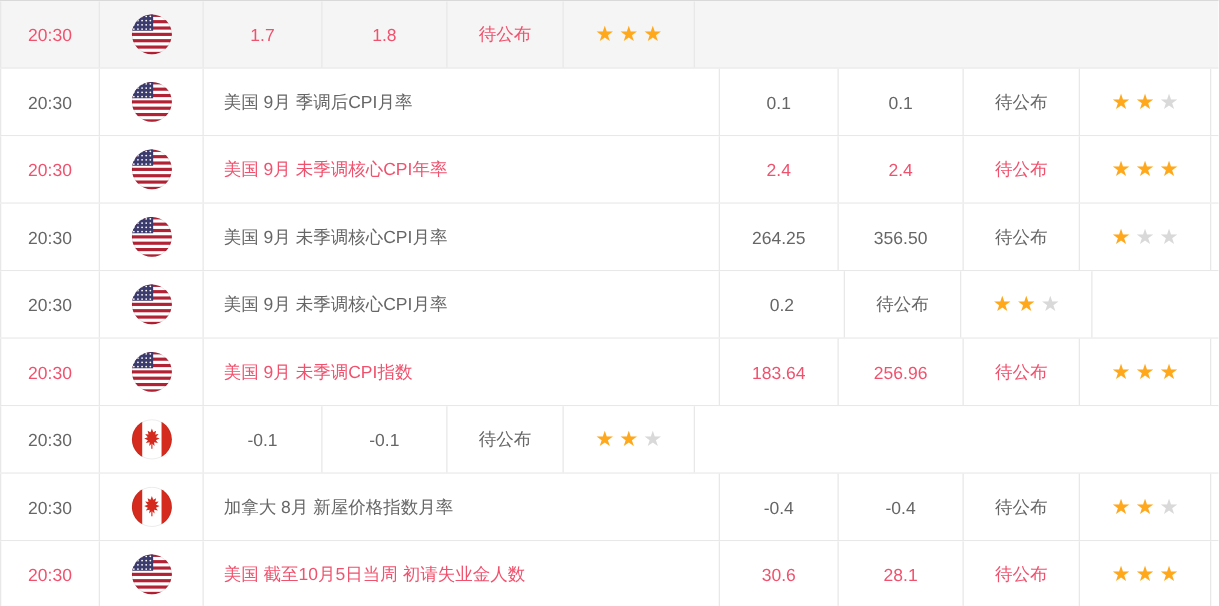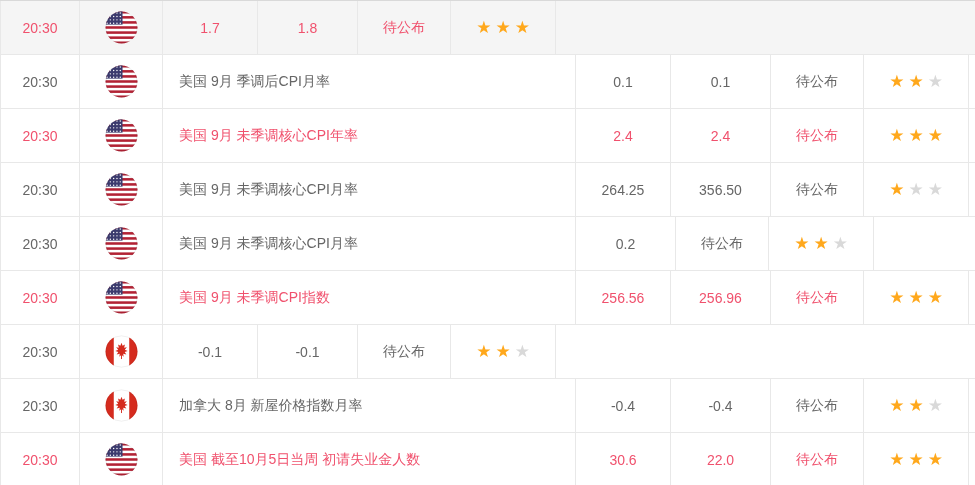--- a/index.html
+++ b/index.html
@@ -358,21 +358,21 @@
               <circle cx="5.2" cy="11.9" r="0.7" fill="#fff"></circle>
               <circle cx="8.4" cy="11.9" r="0.7" fill="#fff"></circle>
               <circle cx="11.6" cy="11.9" r="0.7" fill="#fff"></circle>
               <circle cx="14.8" cy="11.9" r="0.7" fill="#fff"></circle>
     </g>
     <circle cx="16" cy="16" r="15.2" fill="none" stroke="rgba(0,0,0,0.12)" stroke-width="0.6"></circle>
   </svg>
         </span>
       </div>
     <div class="cell event">美国 9月 未季调CPI指数</div>
-    <div class="cell prev">256.56</div>
+    <div class="cell prev">183.64</div>
     <div class="cell forecast">256.96</div>
     <div class="cell status">待公布</div>
     <div class="cell stars">
         <span class="star gold">★</span>
         <span class="star gold">★</span>
         <span class="star gold">★</span>
       </div>
     <div class="cell filler"></div>
   </div>
 
@@ -481,21 +481,21 @@
               <circle cx="8.4" cy="11.9" r="0.7" fill="#fff"></circle>
               <circle cx="11.6" cy="11.9" r="0.7" fill="#fff"></circle>
               <circle cx="14.8" cy="11.9" r="0.7" fill="#fff"></circle>
     </g>
     <circle cx="16" cy="16" r="15.2" fill="none" stroke="rgba(0,0,0,0.12)" stroke-width="0.6"></circle>
   </svg>
         </span>
       </div>
     <div class="cell event">美国 截至10月5日当周 初请失业金人数</div>
     <div class="cell prev">30.6</div>
-    <div class="cell forecast">22.0</div>
+    <div class="cell forecast">28.1</div>
     <div class="cell status">待公布</div>
     <div class="cell stars">
         <span class="star gold">★</span>
         <span class="star gold">★</span>
         <span class="star gold">★</span>
       </div>
     <div class="cell filler"></div>
   </div>
 </div>
 

